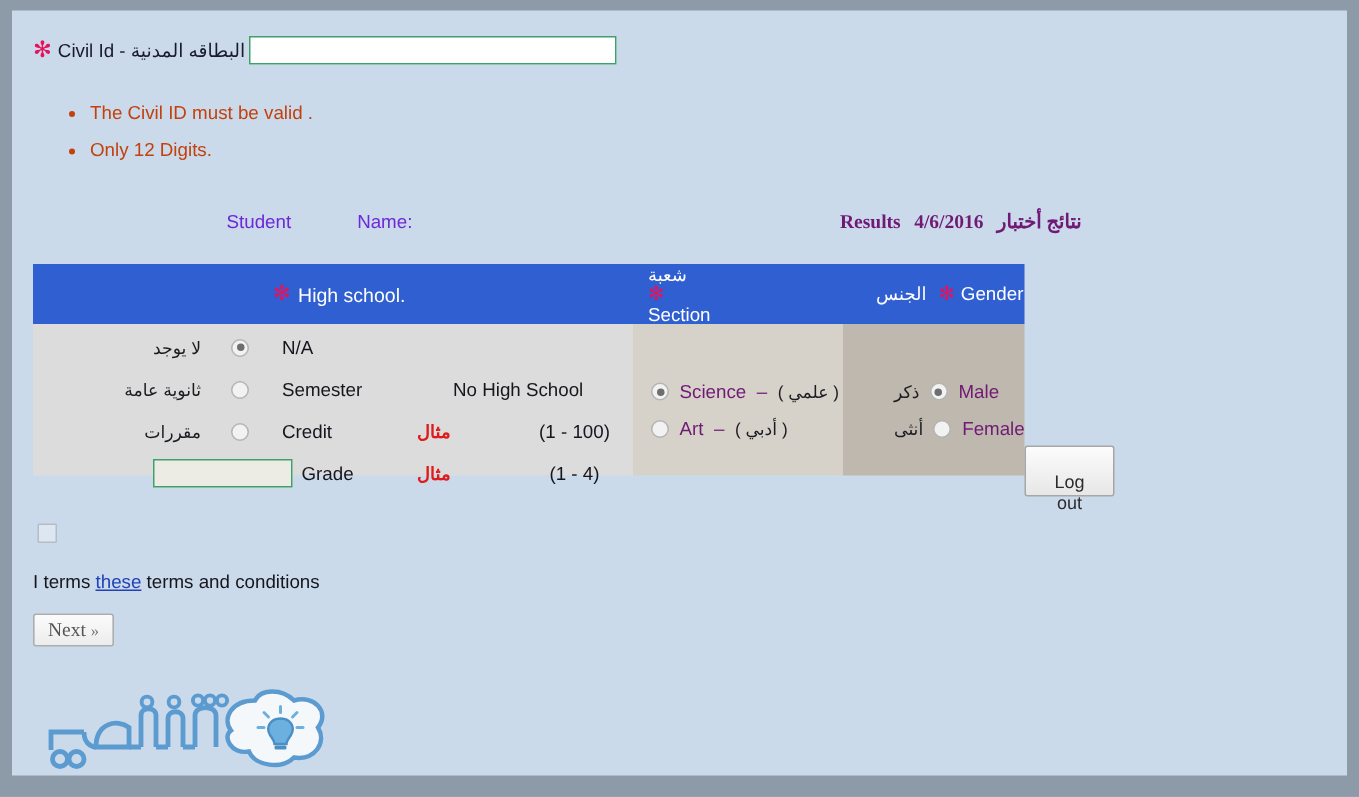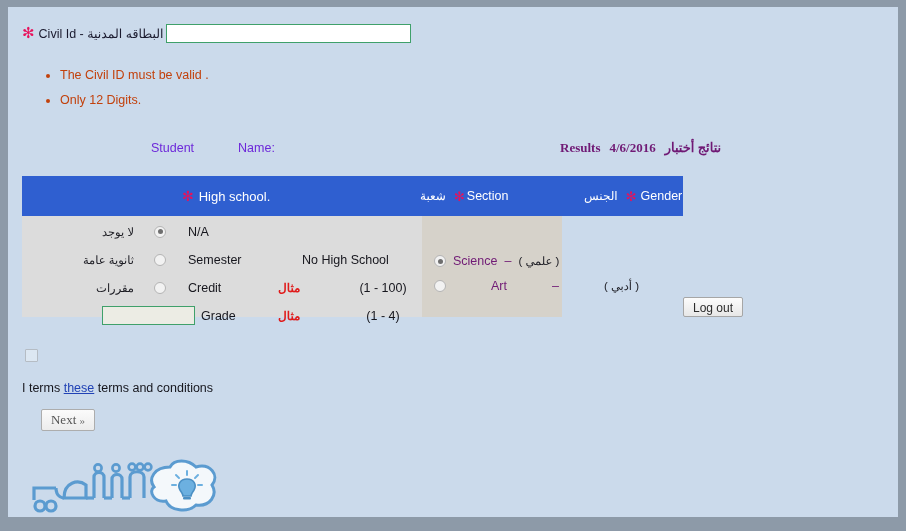--- a/index.html
+++ b/index.html
@@ -124,26 +124,27 @@
     position: absolute;
     left: 160px;
     display: flex;
     align-items: center;
     color: #ffffff;
     font-size: 13px;
   }
   .th-highschool .asterisk { font-size: 14px; margin-right: 5px; }
   .th-section {
     position: absolute;
-    left: 398px;
-    display: flex;
-    align-items: flex-end;
+    left: 410px;
+    display: flex;
+    align-items: flex-start;
     color: #ffffff;
     font-size: 12.5px;
     white-space: nowrap;
+    flex-direction: column;
   }
   .th-gender {
     position: absolute;
     left: 562px;
     display: flex;
     align-items: center;
     color: #ffffff;
     font-size: 12.5px;
     white-space: nowrap;
   }
@@ -262,21 +263,21 @@
     background: #6e6e6e;
   }
 
   .opt-row {
     position: absolute;
     display: flex;
     align-items: center;
     white-space: nowrap;
   }
   .sec-opt1 { left: 12px; top: 38px; }
-  .sec-opt2 { left: 12px; top: 63px; gap: 38px; }
+  .sec-opt2 { left: 12px; top: 63px; }
   .opt-label-en {
     font-size: 12.5px;
     color: #701a75;
     margin-left: 7px;
   }
   .opt-ar {
     direction: rtl;
     unicode-bidi: plaintext;
     font-size: 11.5px;
     color: #1b1b22;
@@ -291,21 +292,21 @@
     left: 675px;
     top: 290px;
     width: 60px;
     height: 20px;
     font-size: 12px;
     font-family: "Liberation Sans", sans-serif;
     color: #2c2c2c;
     background: linear-gradient(#fcfcfc, #e7e7e7);
     border: 1px solid #a6a6a6;
     border-radius: 2px;
-    padding: 3px;
+    padding: 16px;
     cursor: pointer;
   }
 
   
   .terms-check {
     position: absolute;
     left: 17px;
     top: 342px;
     width: 13px;
     height: 13px;
@@ -343,21 +344,20 @@
     min-width: 54px;
     height: 22px;
     font-size: 13px;
     font-family: "Liberation Serif", serif;
     color: #555;
     background: linear-gradient(#fbfbfb, #ececec);
     border: 1px solid #adadad;
     border-radius: 2px;
     padding: 0 8px;
     cursor: pointer;
-    margin-left: 19px;
   }
   .next-btn .chev { font-size: 11px; color: #777; }
 
   
   .watermark {
     position: absolute;
     left: 12px;
     top: 450px;
     width: 210px;
     height: 66px;
@@ -448,20 +448,32 @@
             <span class="opt-label-en opt-ar">( علمي )</span>
           </div>
           <div class="opt-row sec-opt2">
             <input class="radio" type="radio" name="sec" style="">
             <span class="opt-label-en">Art</span>
             <span class="opt-label-en">–</span>
             <span class="opt-label-en opt-ar">( أدبي )</span>
           </div>
         </div>
 
+        <div class="col-gender">
+          <div class="opt-row gen-opt1">
+            <span class="opt-ar">ذكر</span>
+            <input class="radio" type="radio" name="gen" checked="" style="">
+            <span class="opt-label-en">Male</span>
+          </div>
+          <div class="opt-row gen-opt2">
+            <span class="opt-ar">أنثى</span>
+            <input class="radio" type="radio" name="gen" style="">
+            <span class="opt-label-en">Female</span>
+          </div>
+        </div>
       </div>
     </div>
 
     <button class="logout-btn">Log out</button>
 
     <input class="terms-check" type="checkbox" style="">
     <div class="terms-text"><span>I terms </span><span class="terms-link">these</span><span> terms and conditions</span></div>
 
     <button class="next-btn"><span>Next</span> <span class="chev">»</span></button>
 

